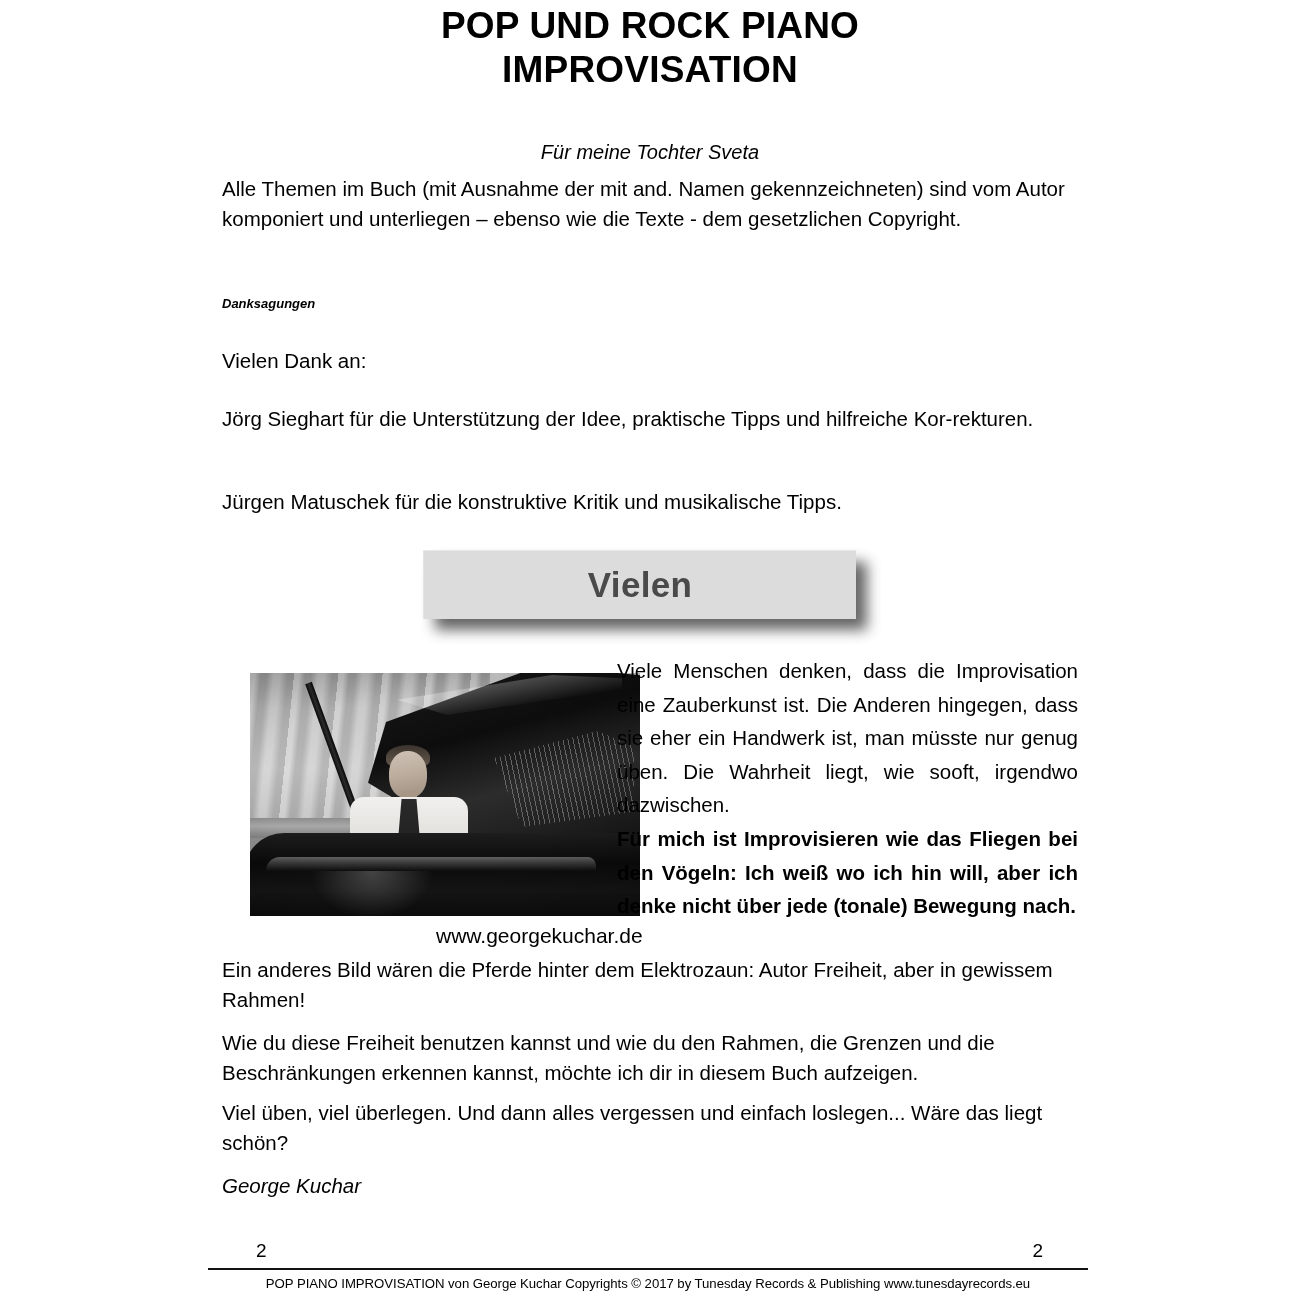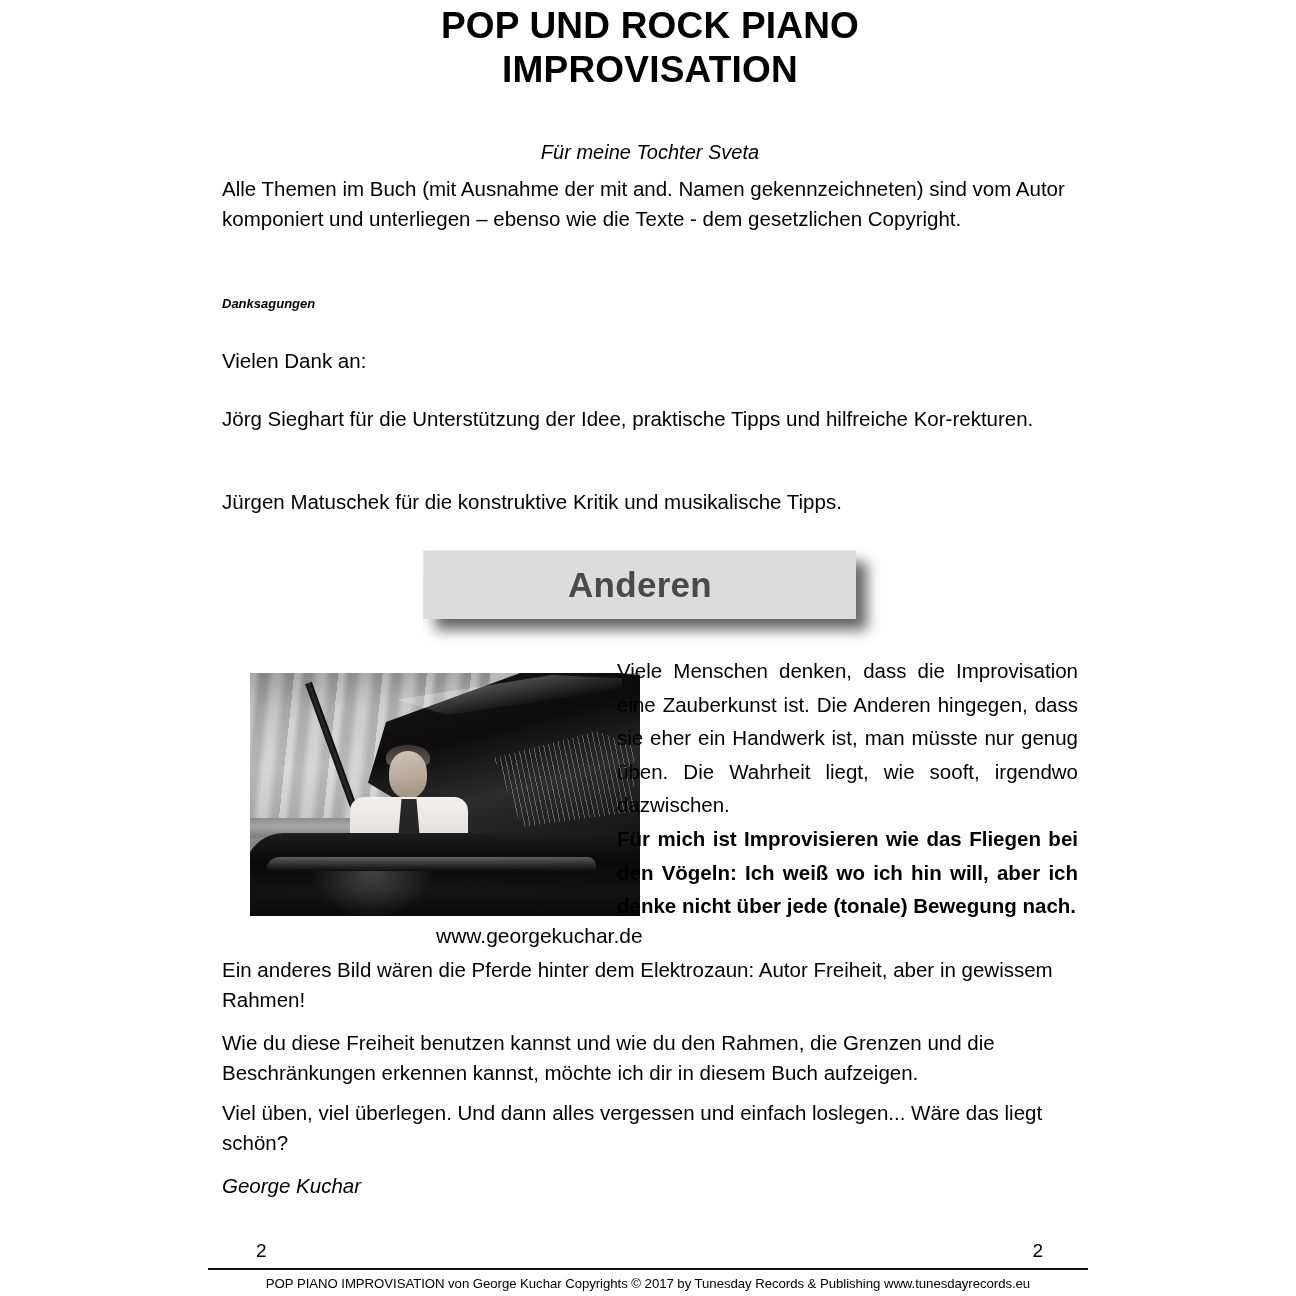--- a/index.html
+++ b/index.html
@@ -381,21 +381,21 @@
     <p class="body">Jörg Sieghart für die Unterstützung der Idee, praktische Tipps und hilfreiche Kor-rekturen.</p>
   </div>
 
   <div class="col" id="p-thanks-2">
     <p class="body">Jürgen Matuschek für die konstruktive Kritik und musikalische Tipps.</p>
   </div>
 
   <div class="banner-wrap">
     <div class="banner-shadow"></div>
     <div class="banner-box">
-      <span class="banner-text">Anderen</span>
+      <span class="banner-text">Vielen</span>
     </div>
   </div>
 
   <figure class="photo-figure">
     <div class="photo">
       <div class="ph-curtain"></div>
       <div class="ph-wall-right"></div>
       <div class="ph-floorline"></div>
       <div class="ph-prop"></div>
       <div class="ph-lid"></div>

